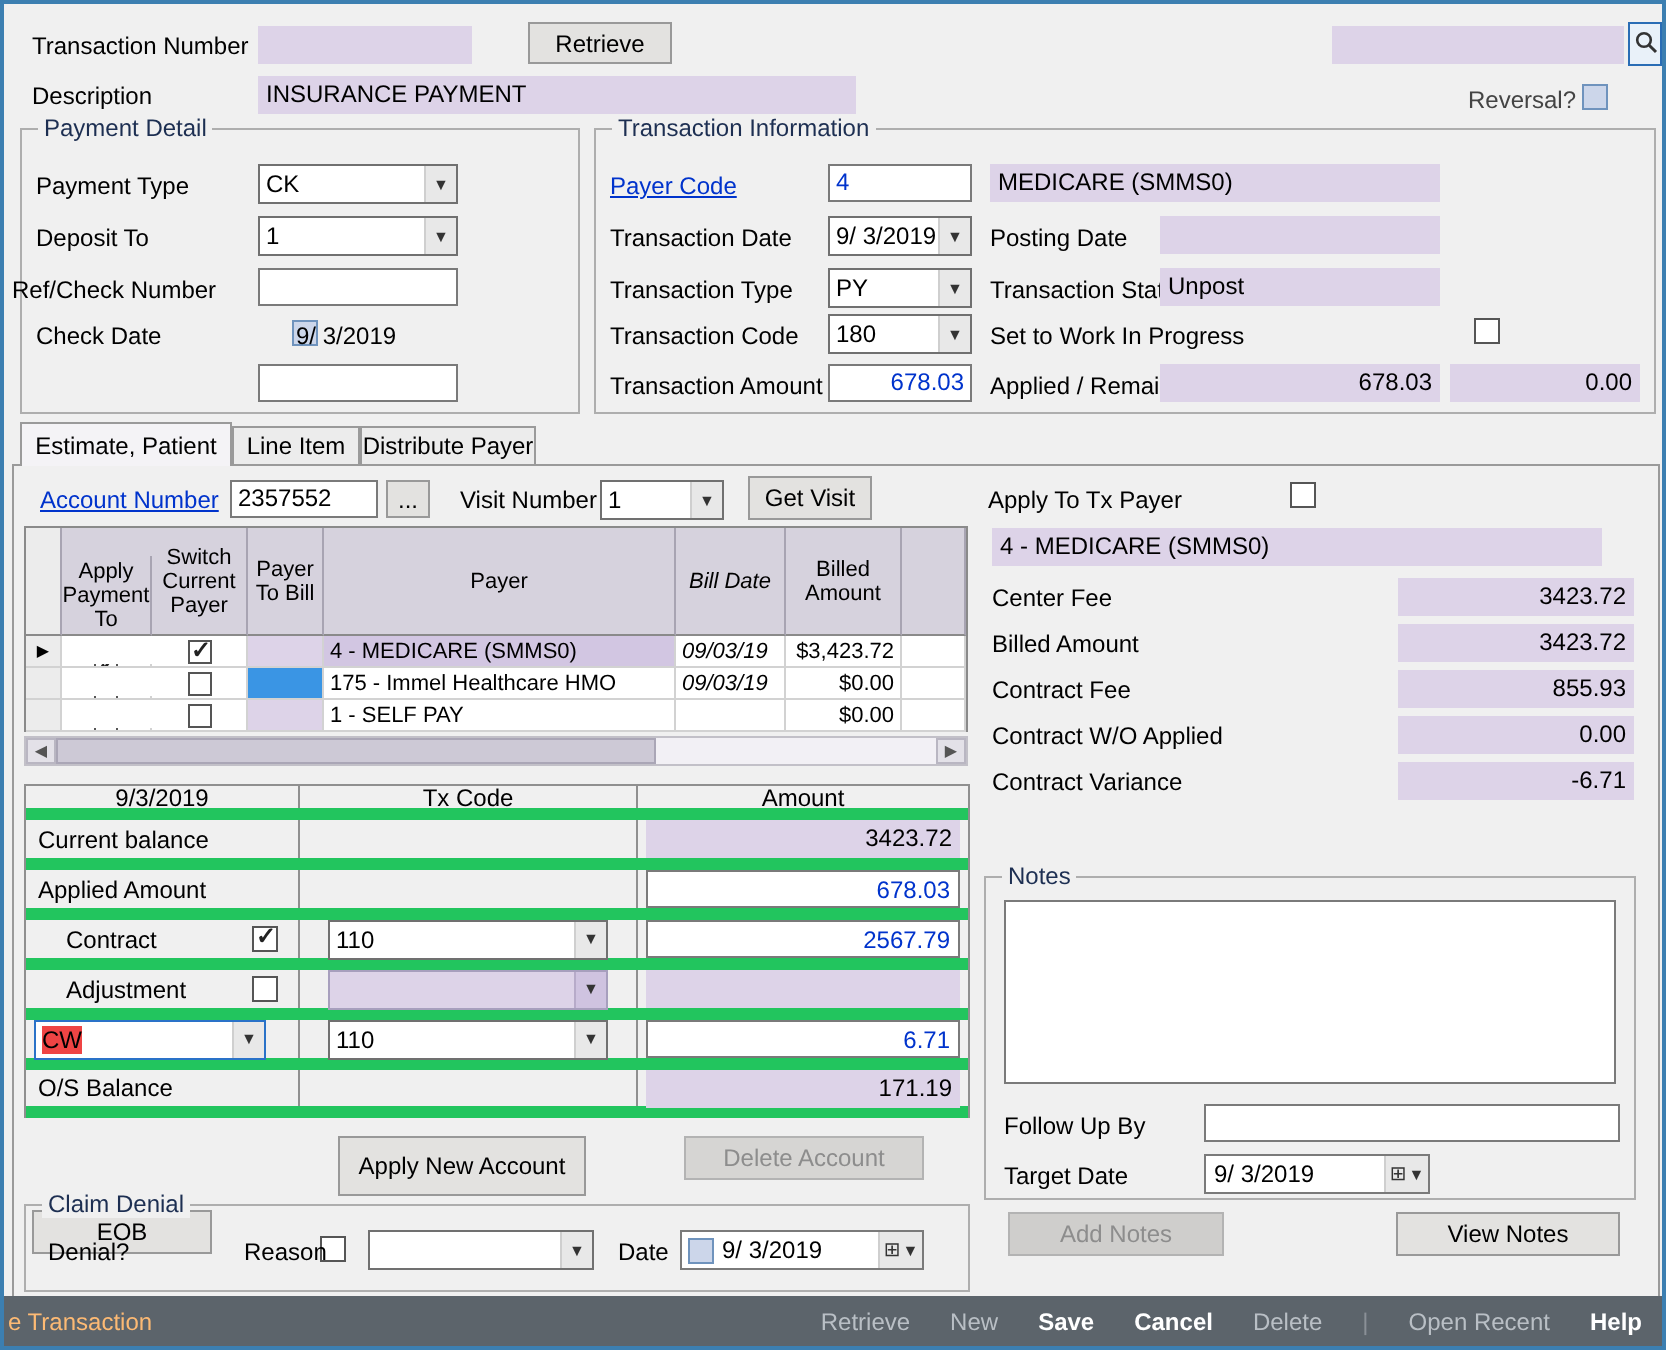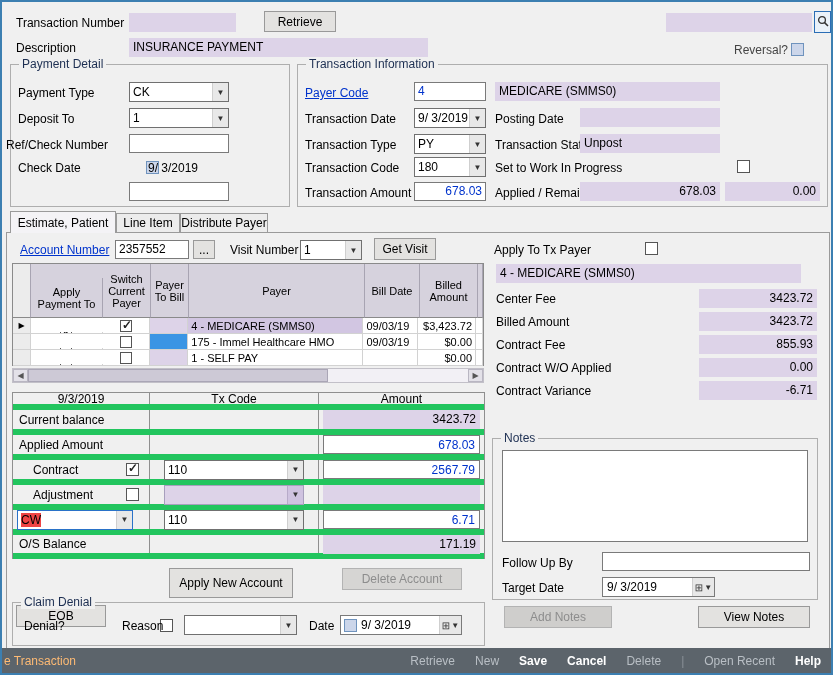--- a/index.html
+++ b/index.html
@@ -28,25 +28,25 @@
   .tab { position:absolute; top:211px; height:19px; background:#ececec; border:1px solid #9a9a9a; border-bottom:none; display:flex; align-items:center; justify-content:center; font-size:12px; z-index:2; }
   .tab.active { top:209px; height:22px; background:#f4f3f6; z-index:5; }
   .panel { position:absolute; left:4px; top:230px; width:824px; height:418px; border:1px solid #9a9a9a; background:#f0f0f0; z-index:1; }
   
   .grid { position:absolute; left:10px; top:261px; width:472px; height:103px; border:1px solid #8a8a8a; background:#fff; font-size:11px; z-index:3; }
   .grid-header { display:flex; height:54px; background:#d6d2dd; }
   .gh { border-right:1px solid #a8a4b2; border-bottom:1px solid #8a8a8a; display:flex; align-items:center; justify-content:center; text-align:center; padding:1px; font-size:11px; line-height:12px; }
   .grow { display:flex; height:16px; background:#fff; }
   .gc { border-right:1px solid #d2d2d2; border-bottom:1px solid #d2d2d2; display:flex; align-items:center; padding:0 3px; font-size:11px; white-space:nowrap; overflow:hidden; }
   .c0{width:18px; background:#ececec; justify-content:center; padding:0;}
-  .c1{width:72px; justify-content:center;margin-top:14px;}
+  .c1{width:45px; justify-content:center;margin-top:14px;}
   .c2{width:48px; justify-content:center;}
   .c3{width:38px;}
   .c4{width:176px;}
-  .c5{width:55px;}
+  .c5{width:55px;font-style:italic;}
   .c6{width:58px; justify-content:flex-end;}
   .c7{flex:1;}
   .gcb { width:12px; height:12px; }
   .ptb { background:#ddd3e8; }
   .ptb.focused { background:#3a95e4; }
   .sel-payer { background:#d2c6e2; }
   .hscroll { position:absolute; left:10px; top:366px; width:472px; height:15px; background:#f2f0f5; border:1px solid #c2c0c8; display:flex; align-items:stretch; z-index:3; }
   .scroll-btn { width:15px; background:#e3e1e8; border:1px solid #b9b6c2; display:flex; align-items:center; justify-content:center; font-size:8px; color:#555; }
   .scroll-thumb { width:300px; background:#cdc9d6; border:1px solid #aaa6b6; }
   

